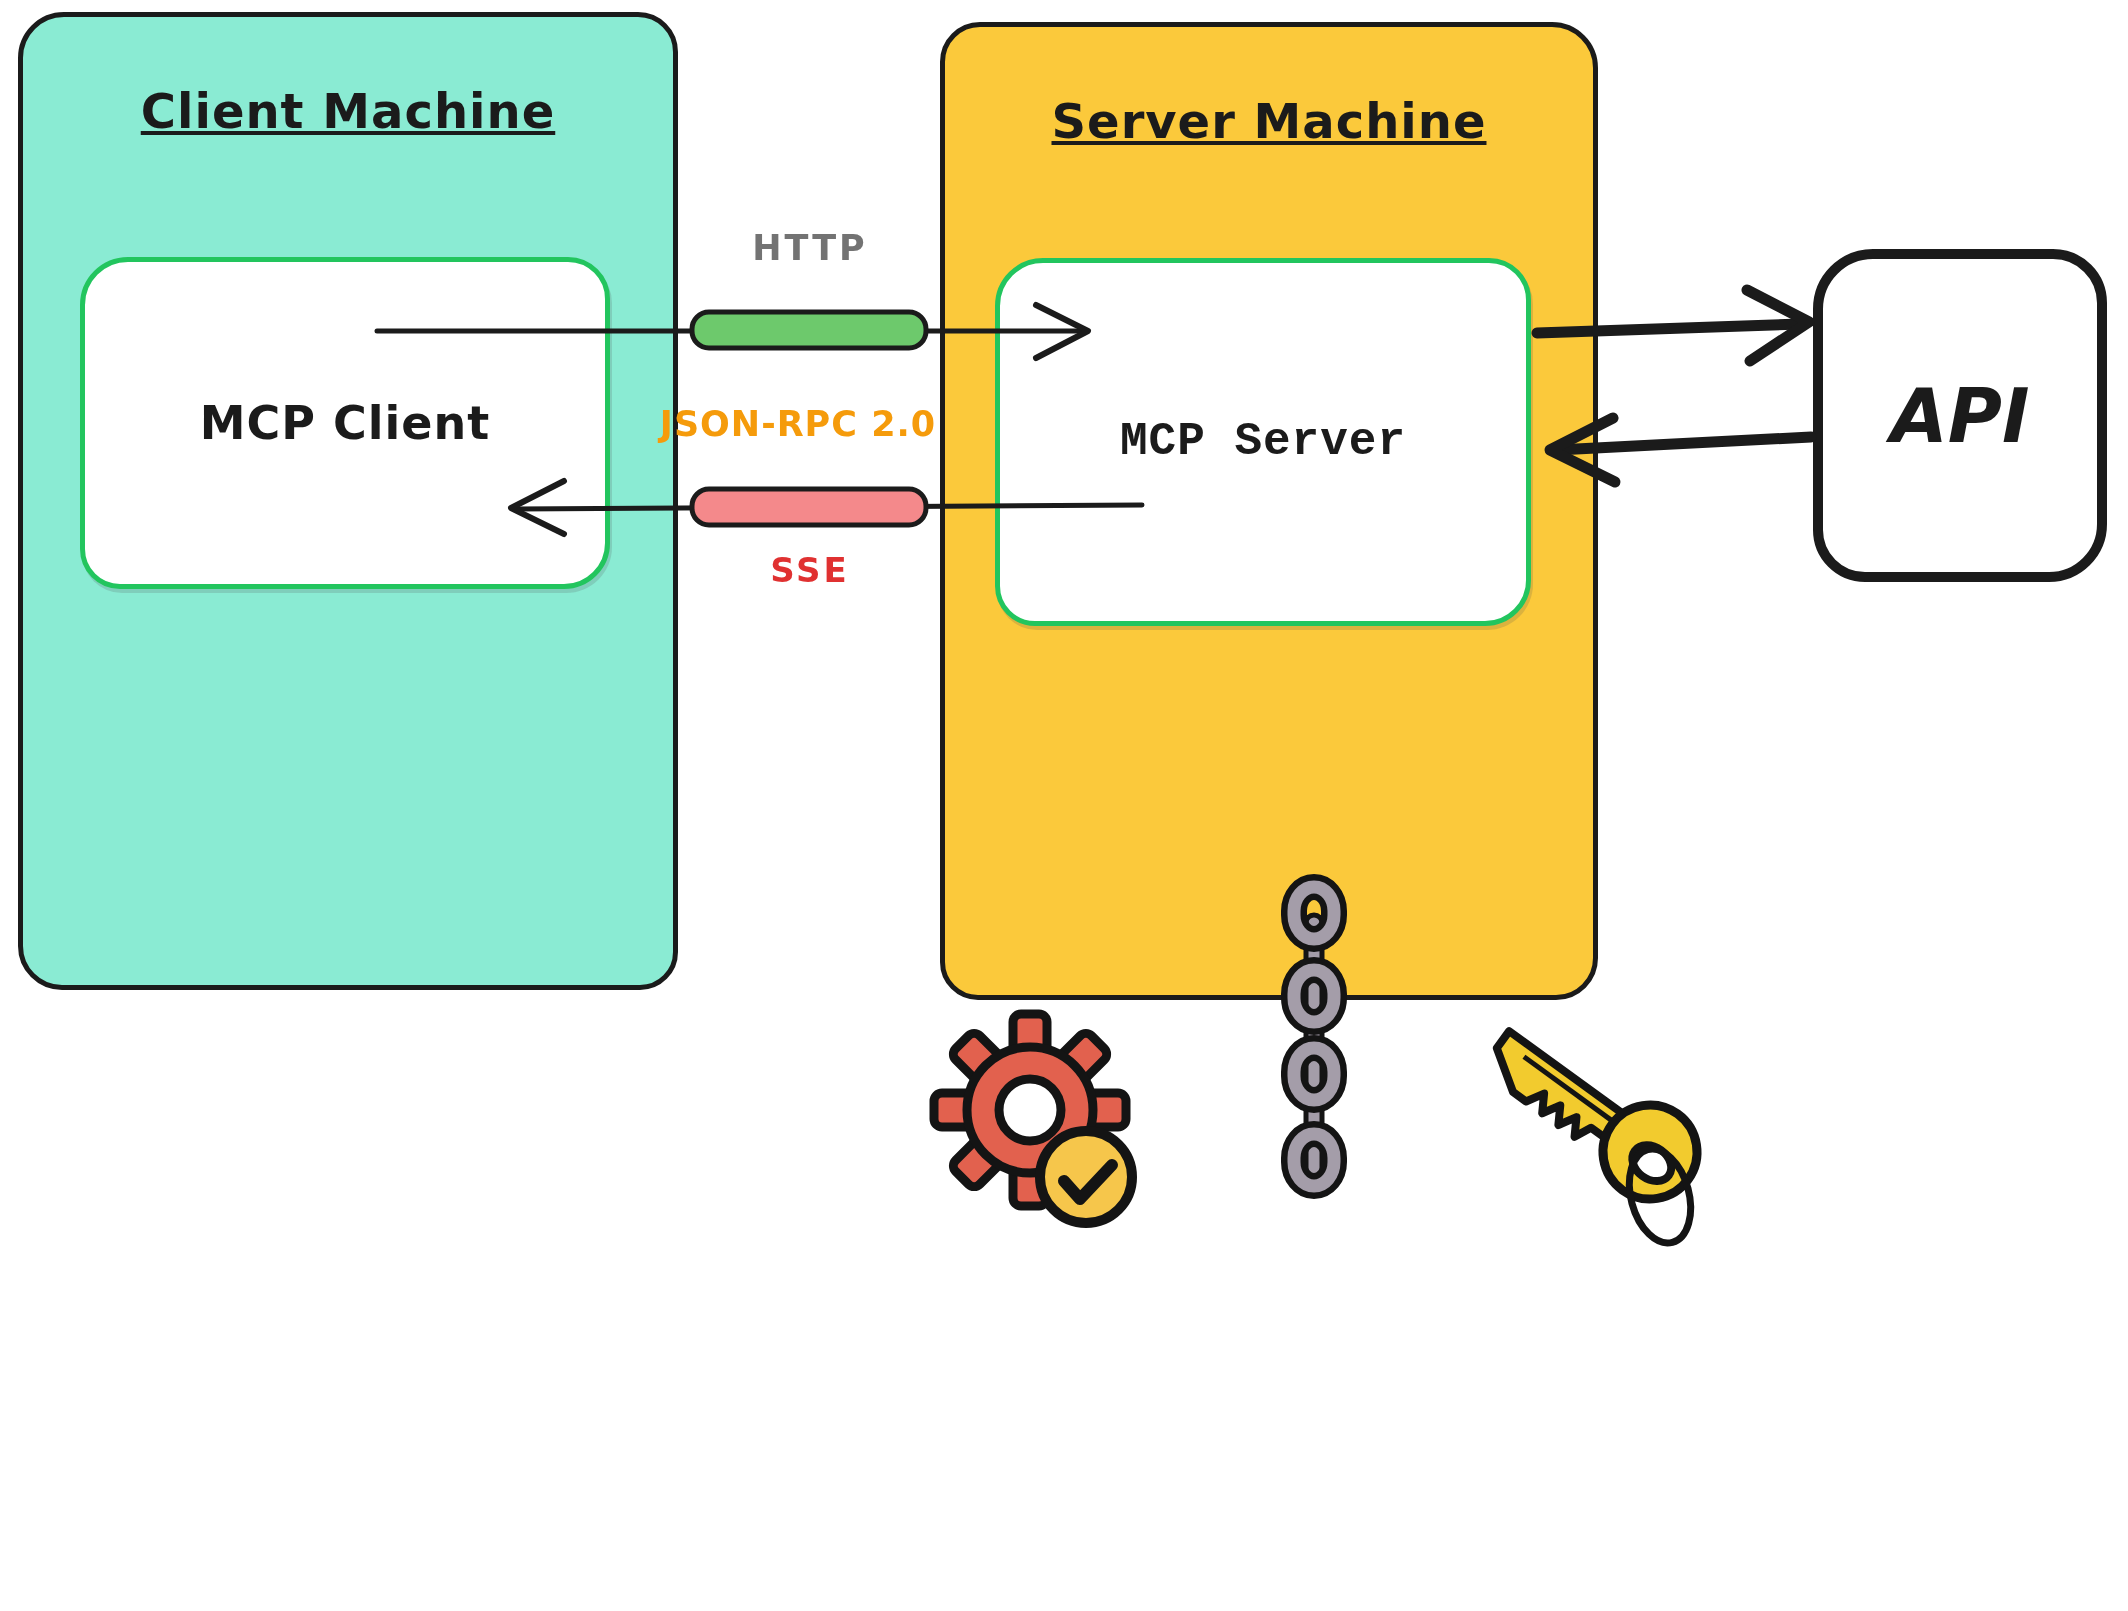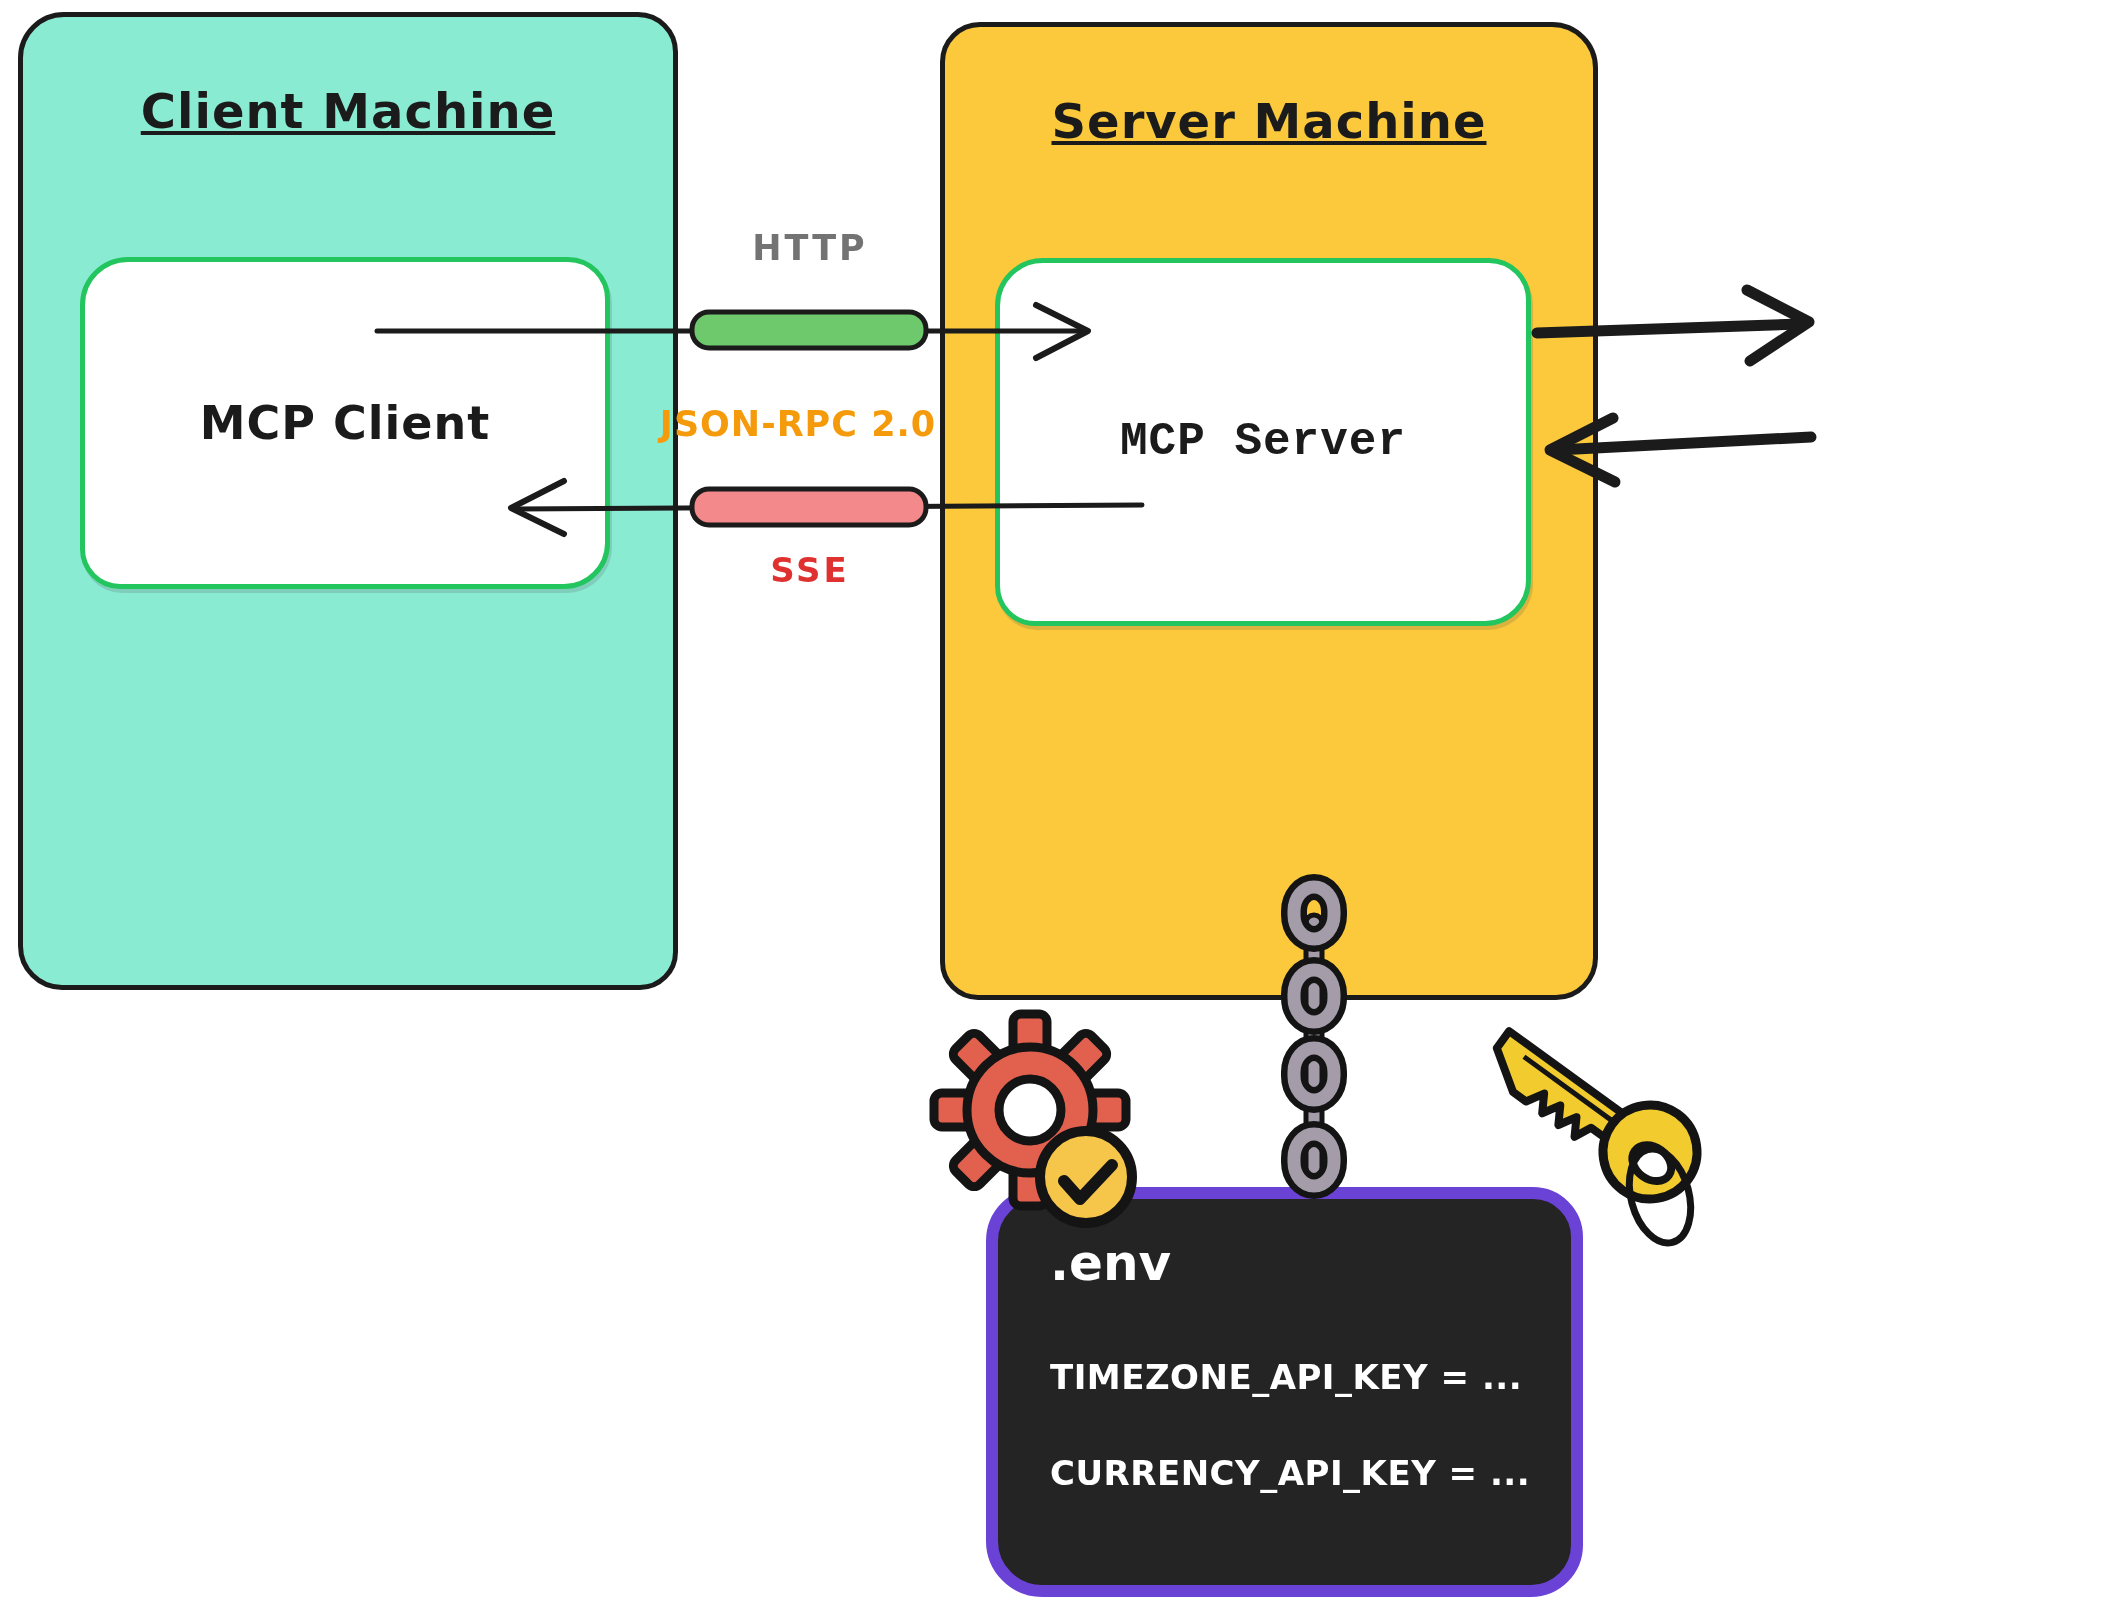--- a/index.html
+++ b/index.html
@@ -79,30 +79,28 @@
     <span class="component-label">MCP Client</span>
   </div>
 
   <div class="box machine server-machine z1">
     <div class="machine-title">Server Machine</div>
   </div>
   <div class="box component mcp-server z2">
     <span class="component-label">MCP Server</span>
   </div>
 
+  <div class="box api-box z2">
+    <span class="api-label">API</span>
+  </div>
 
   <div class="conn-label http-label z3">HTTP</div>
   <div class="conn-label jsonrpc-label z3">JSON-RPC 2.0</div>
   <div class="conn-label sse-label z3">SSE</div>
 
-  <div class="box env-box z2">
-    <div class="env-title">.env</div>
-    <div class="env-line first">TIMEZONE_API_KEY = ...</div>
-    <div class="env-line second">CURRENCY_API_KEY = ...</div>
-  </div>
 
   <svg class="overlay" viewBox="0 0 2128 1611">
 
     <g stroke="#1b1b1b" fill="none" stroke-linecap="round" stroke-linejoin="round">
       <path d="M377 331 H1086" stroke-width="5"></path>
       <polyline points="1036,305 1088,331 1036,358" stroke-width="6"></polyline>
     </g>
 
     <g stroke="#1b1b1b" fill="none" stroke-linecap="round" stroke-linejoin="round">
       <path d="M1142 505 L516 509" stroke-width="5"></path>

